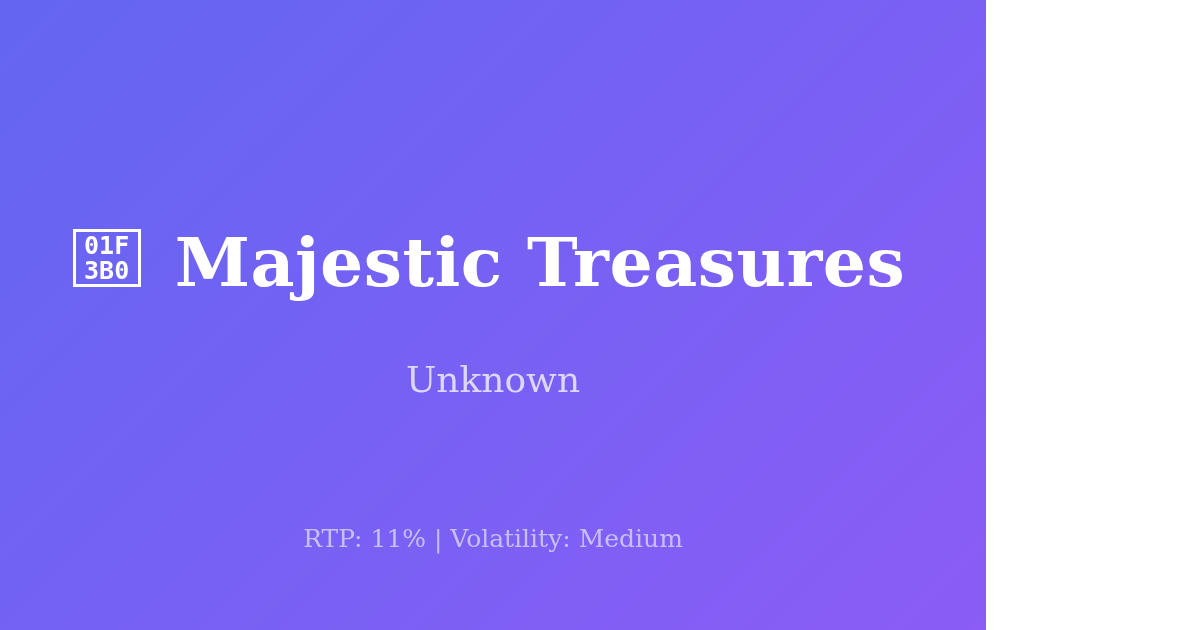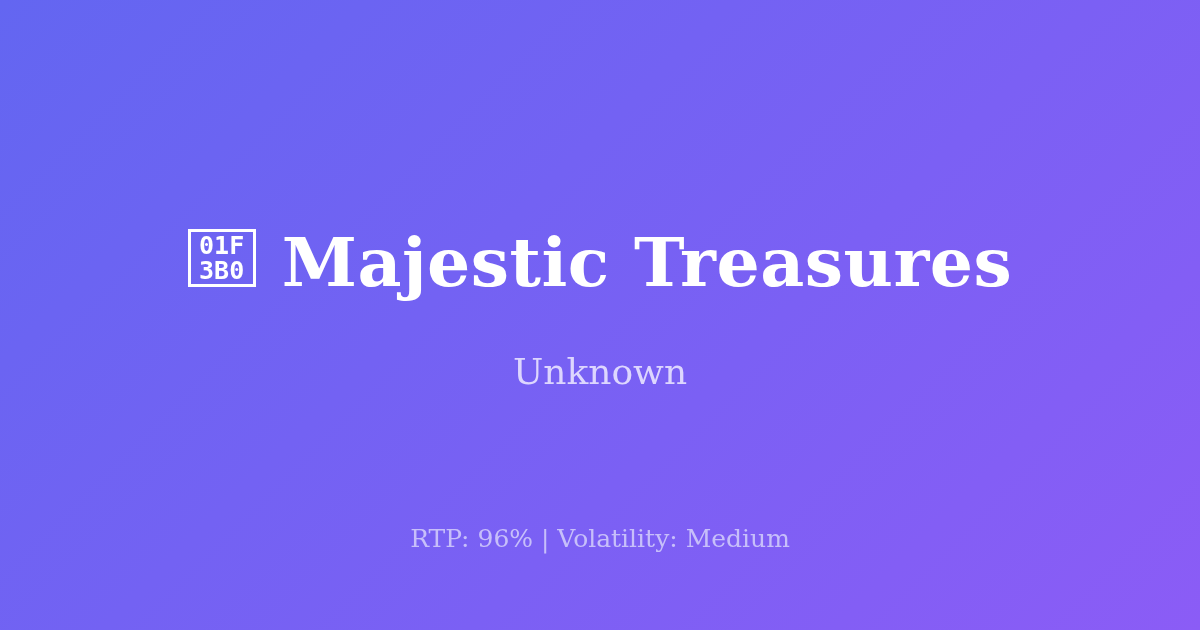--- a/index.html
+++ b/index.html
@@ -10,21 +10,21 @@
   body {
     width: 1200px;
     height: 630px;
     overflow: hidden;
     font-family: "DejaVu Serif", "Liberation Serif", serif;
   }
 
   #og-card {
     position: relative;
     box-sizing: border-box;
-    width: 1200px;
+    width: 986px;
     height: 630px;
     display: flex;
     flex-direction: column;
     align-items: center;
     justify-content: center;
     background: linear-gradient(135deg, #6366f1 0%, #8b5cf6 100%);
     overflow: hidden;
   }
 
   
@@ -64,21 +64,21 @@
     display: block;
   }
 
   .og-title {
     font-family: "DejaVu Serif", "Liberation Serif", serif;
     font-weight: 700;
     font-size: 68px;
     line-height: 1.06;
     color: #ffffff;
     white-space: nowrap;
-    margin: 0;
+    margin: 8px;
     letter-spacing: 0.5px;
   }
 
   
   .og-subtitle {
     font-family: "DejaVu Serif", "Liberation Serif", serif;
     font-weight: 400;
     font-size: 36px;
     line-height: 1.2;
     color: #ddd6fe;
@@ -119,16 +119,16 @@
       <span class="hexrow">3B0</span>
     </span>
 
     <h1 class="og-title">Majestic Treasures</h1>
 
   </div>
 
   <p class="og-subtitle">Unknown</p>
 
   <div class="og-footer">
-    <p class="og-meta">RTP: 96% | Volatility: Medium</p>
+    <p class="og-meta">RTP: 11% | Volatility: Medium</p>
   </div>
 
 </div>
 
 </body></html>

